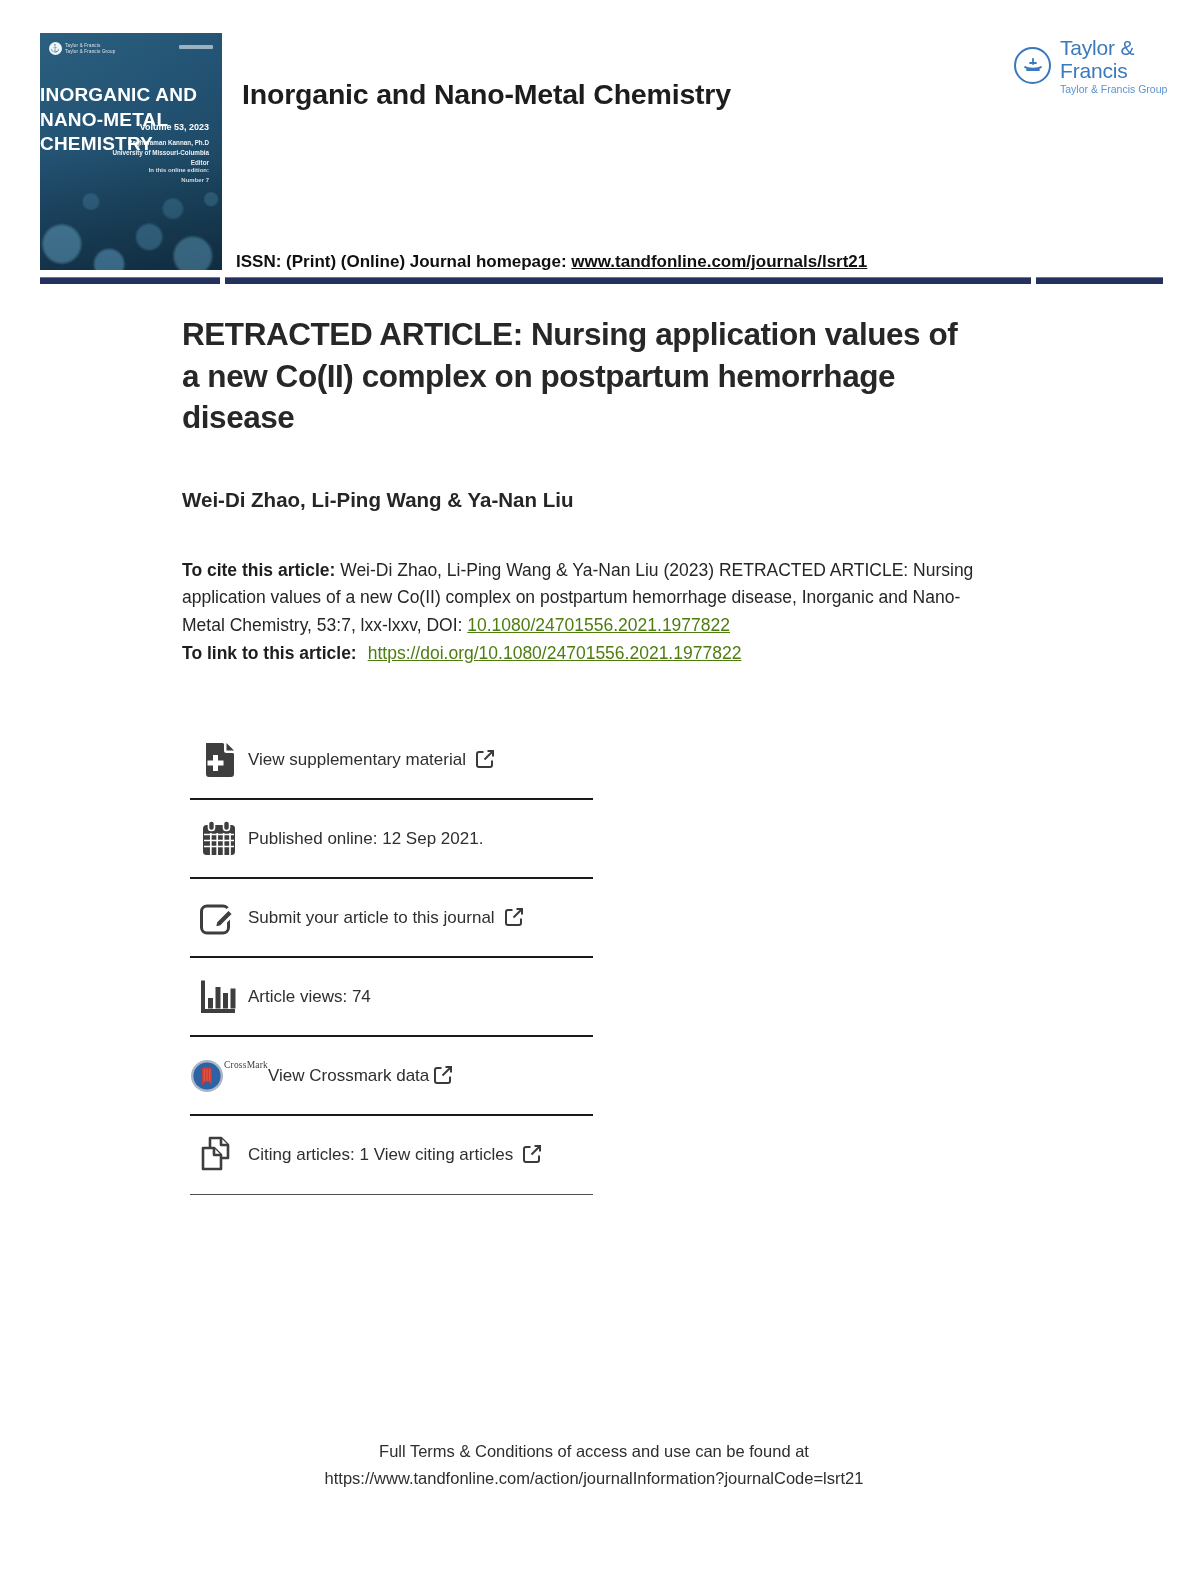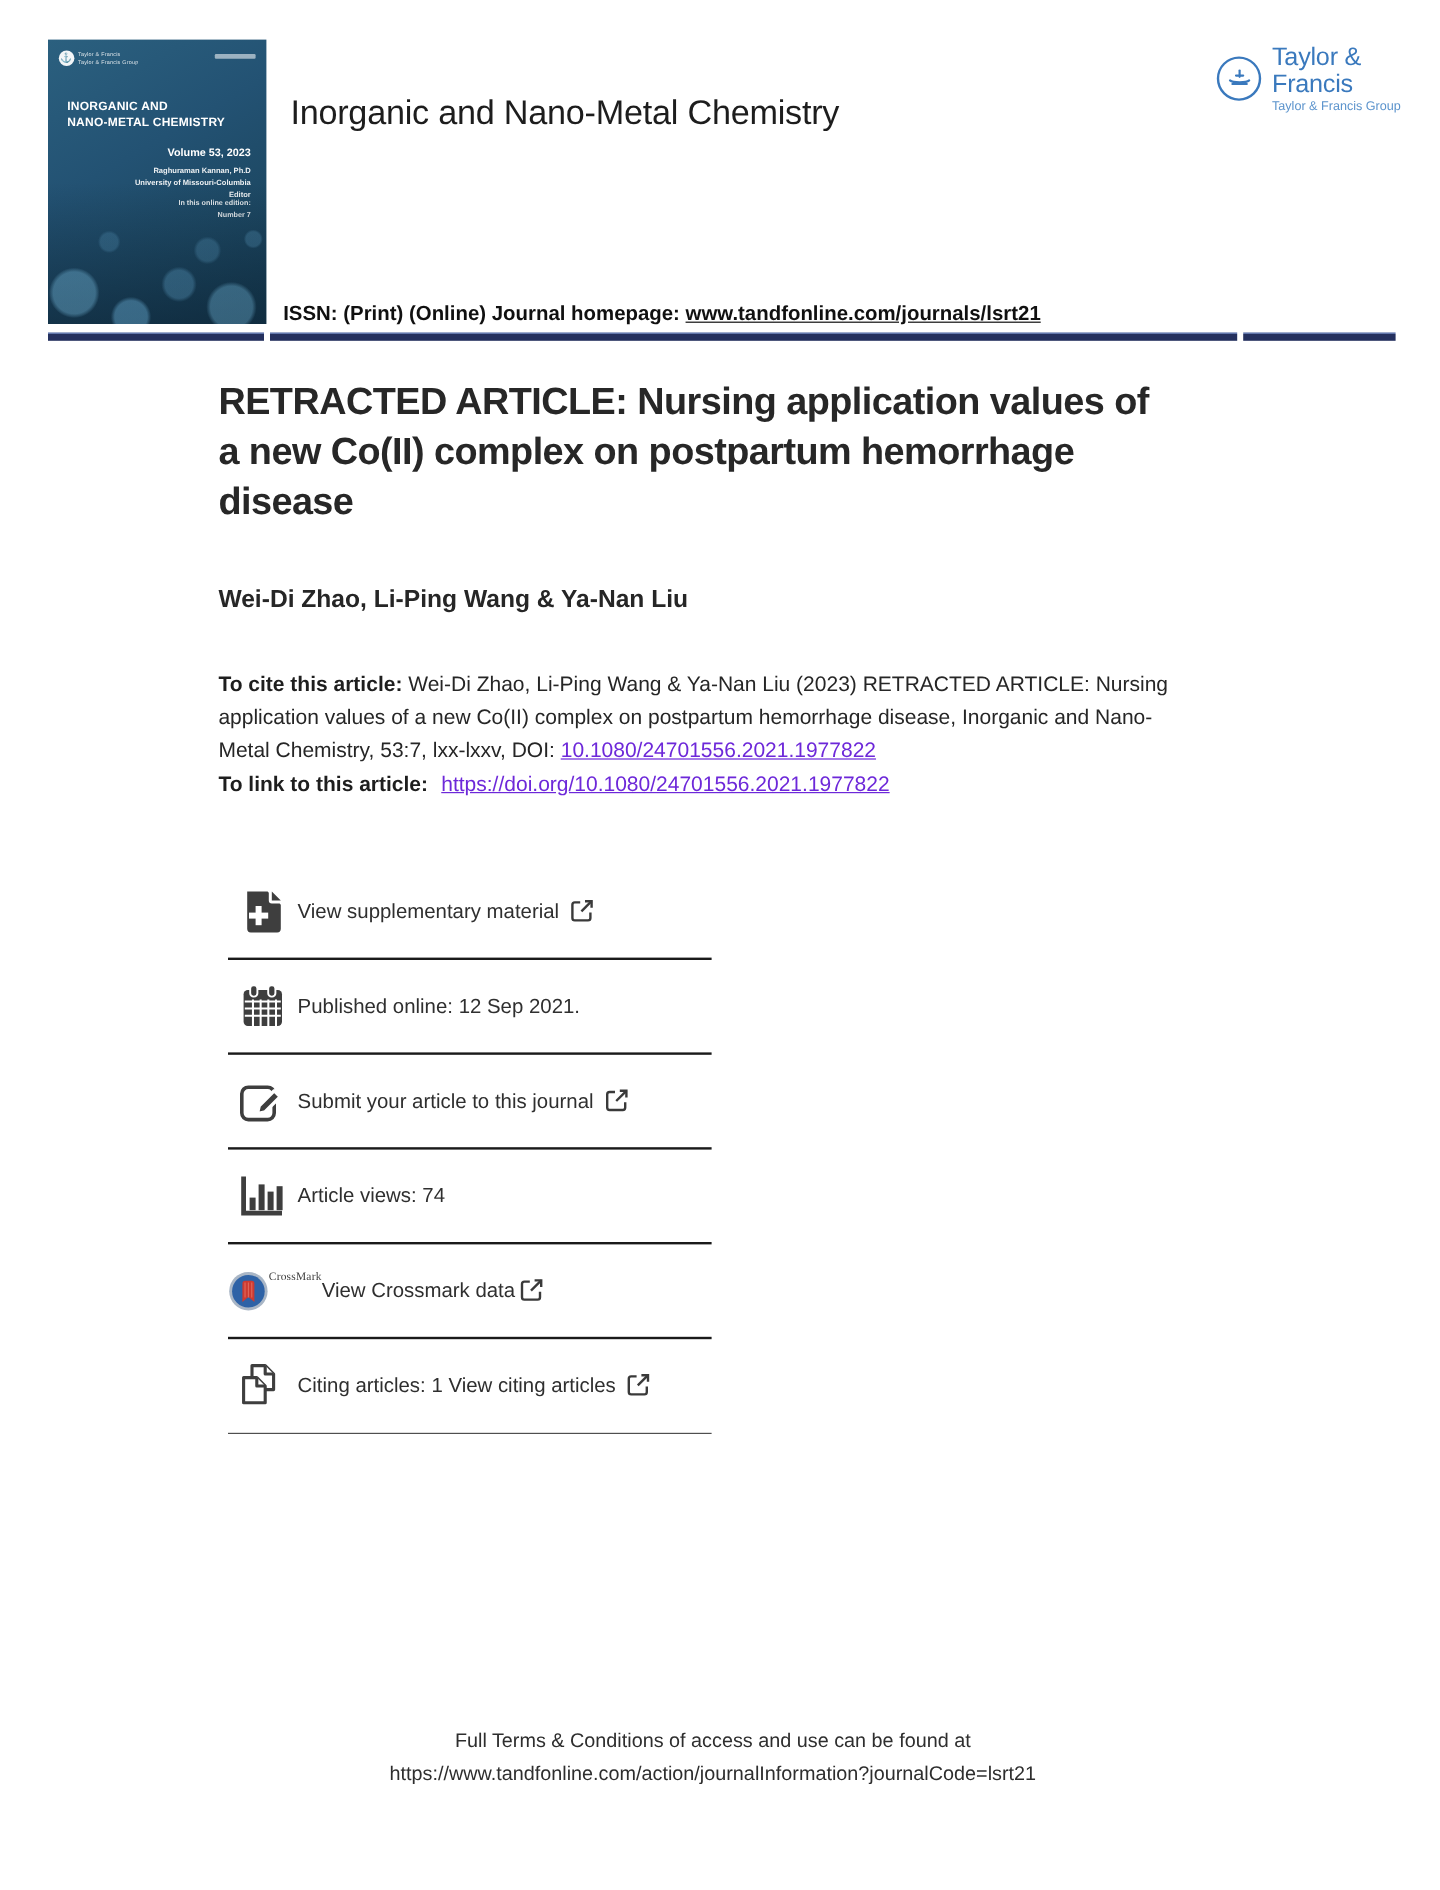--- a/index.html
+++ b/index.html
@@ -30,51 +30,51 @@
       linear-gradient(180deg, rgba(10,30,45,0) 0%, rgba(8,25,40,.45) 100%);
   }
   .cover-top { position:absolute; left:9px; right:9px; top:9px; display:flex; justify-content:space-between; align-items:flex-start; }
   .cover-logo { display:flex; align-items:center; gap:3px; }
   .cover-logo-circle {
     width:13px; height:13px; border-radius:50%; background:#f2f5f7;
     display:flex; align-items:center; justify-content:center; color:#1d4863; font-size:8px; line-height:1;
   }
   .cover-pub { font-size:4.5px; line-height:1.3; opacity:.85; letter-spacing:.2px; }
   .cover-issn-blur { width:34px; height:4px; margin-top:3px; background:rgba(255,255,255,.55); border-radius:1px; }
-  .cover-title { position:absolute; left:16px; top:50px; font-size:10px; font-weight:bold; line-height:1.3; letter-spacing:.2px; }
+  .cover-title { position:absolute; left:0; top:50px; font-size:19px; font-weight:bold; line-height:1.3; letter-spacing:.2px; }
   .cover-volume { position:absolute; right:13px; top:89px; font-size:9px; font-weight:bold; text-align:right; }
   .cover-editor { position:absolute; right:13px; top:105px; font-size:6.3px; font-weight:bold; line-height:1.55; text-align:right; opacity:.92; }
   .cover-edition { position:absolute; right:13px; top:133px; font-size:6px; font-weight:bold; line-height:1.6; text-align:right; opacity:.88; }
 
   
   .brand { position:absolute; left:1014px; top:36px; display:flex; align-items:center; gap:9px; }
   .brand-circle {
     width:37px; height:37px; border:2.5px solid #3a79bd; border-radius:50%;
     display:flex; align-items:center; justify-content:center; flex:0 0 auto;
   }
   .brand-name { font-size:21px; color:#3a79bd; line-height:1.1; letter-spacing:-.2px; }
   .brand-group { font-size:10.5px; color:#5b93cc; margin-top:1px; }
 
   
-  .journal-title { position:absolute; left:242px; top:78px; font-size:28.5px; font-weight:normal; color:#1d1d1d; letter-spacing:-.2px;text-align:right; }
+  .journal-title { position:absolute; left:242px; top:78px; font-size:28.5px; font-weight:bold; color:#1d1d1d; letter-spacing:-.2px;text-align:right; }
   .issn-line { position:absolute; left:236px; top:252px; font-size:17px; font-weight:bold; color:#101010; }
   .issn-line a { color:#101010; text-decoration:underline; }
 
   
   .rule { position:absolute; left:40px; top:277px; width:1123px; height:7px; display:flex; gap:5px; }
   .rule span { height:100%; background:linear-gradient(180deg,#6277ad 0 20%, #24305e 20% 100%); display:block; }
   .rule .r1 { width:180px; } .rule .r2 { width:806px; } .rule .r3 { flex:1; }
 
   
   .article { position:absolute; left:182px; top:314px; width:866px; }
   .art-title { font-size:31.5px; font-weight:bold; line-height:1.32; color:#272727; letter-spacing:-.45px; }
   .authors { margin-top:49px; font-size:20.5px; font-weight:bold; color:#262626; }
   .cite { margin-top:45px; width:814px; font-size:17.5px; line-height:1.58; color:#262626; }
   .cite b, .linkline b { font-weight:bold; color:#1e1e1e; }
-  .cite a, .linkline a { color:#6d28d9; text-decoration:underline; }
+  .cite a, .linkline a { color:#4d7c0f; text-decoration:underline; }
   .linkline { margin-top:3px; font-size:17.5px; color:#262626; }
   .linkline a { margin-left:11px; }
 
   
   .actions { position:absolute; left:190px; top:721px; width:403px; }
   .action-row { height:79px; border-bottom:2px solid #1a1a1a; display:flex; align-items:center; }
   .action-row:last-child { border-bottom:1px solid #4f4f4f; }
   .action-icon { flex:0 0 58px; display:flex; flex-direction:row; align-items:flex-start; justify-content:center; }
   .action-body { display:flex; align-items:center; gap:9px; font-size:17px; color:#2f2f2f; text-decoration:none; }
   a.action-body { cursor:pointer; }

